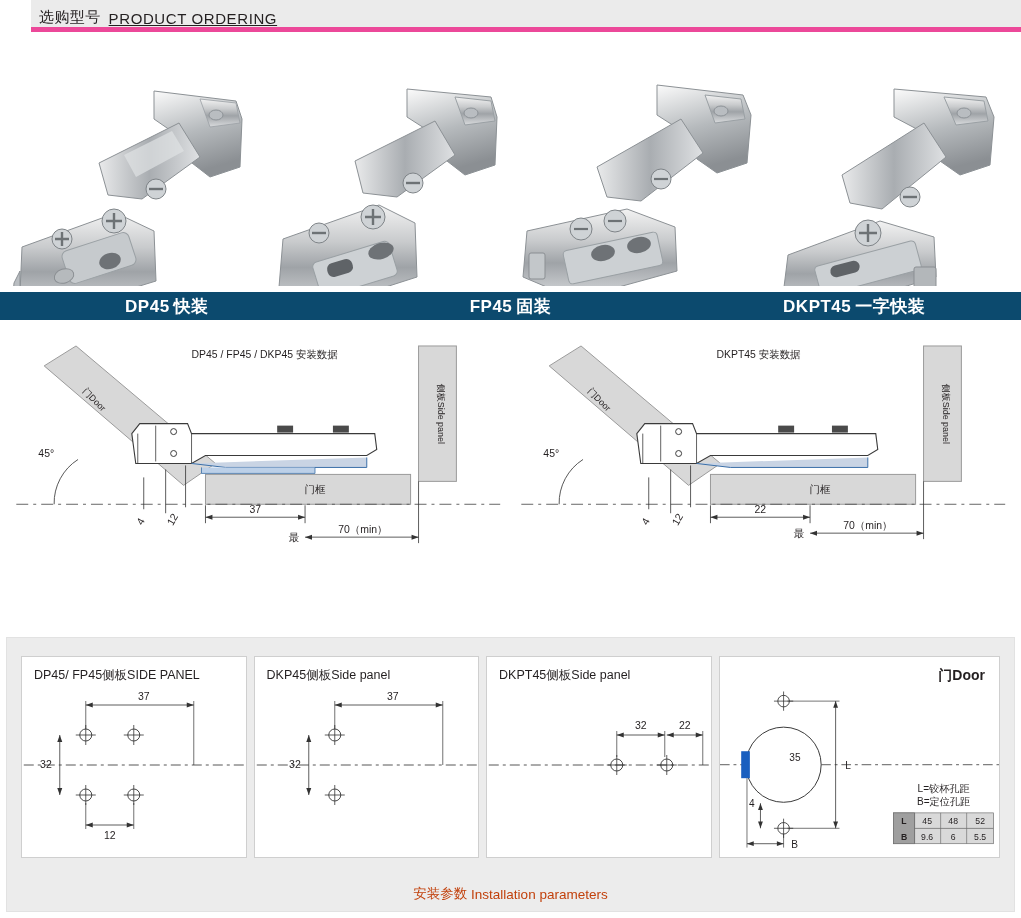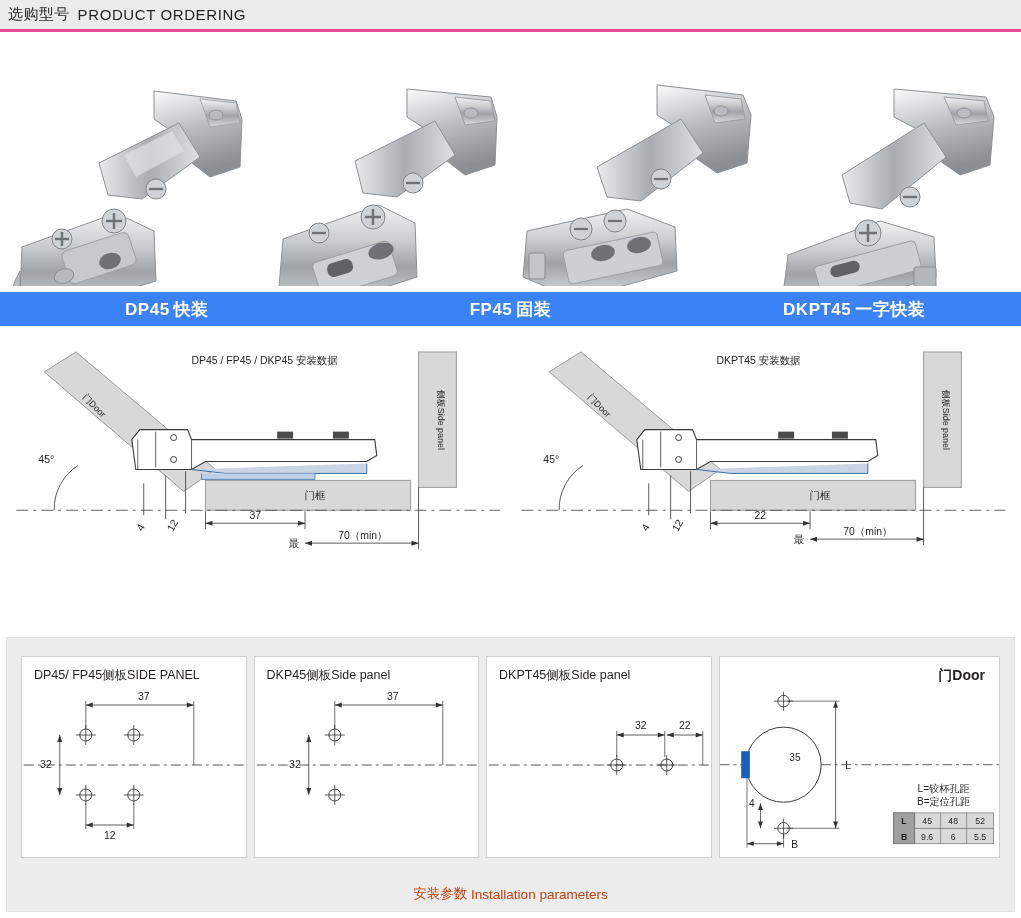--- a/index.html
+++ b/index.html
@@ -10,48 +10,49 @@
     background:#ffffff;
     color:#231f20;
     position:relative;
     overflow:hidden;
   }
   
   .page-header {
     height:32px;
     background:#ebebeb;
     display:flex;
-    align-items:center;
+    align-items:flex-end;
     padding-left:8px;
     font-size:15px;
     letter-spacing:.4px;
-    border-bottom:3px solid #ec4899;
+    border-bottom:5px solid #ec4899;
+    margin-left:31px;
   }
   .page-header .cn { font-size:15px; }
-  .page-header .en { font-size:15px; margin-left:8px; letter-spacing:.6px; }
+  .page-header .en { font-size:15px; margin-left:8px; letter-spacing:.6px;text-decoration:underline; }
 
   
   .product-strip {
     height:260px;
     display:flex;
     align-items:flex-end;
     background:#ffffff;
     padding:0 4px;
   }
   .product-cell {
     flex:1 1 0;
     height:250px;
     position:relative;
   }
   .hinge { position:absolute; left:0; right:0; bottom:6px; height:215px; }
 
   
   .label-bar {
-    height:34px;
-    background:#3b82f6;
+    height:28px;
+    background:#0c4a6e;
     display:flex;
     color:#ffffff;
     align-items:center;
     gap:10px;
   }
   .label-cell {
     flex:1 1 0;
     text-align:center;
     font-size:17px;
     font-weight:bold;

